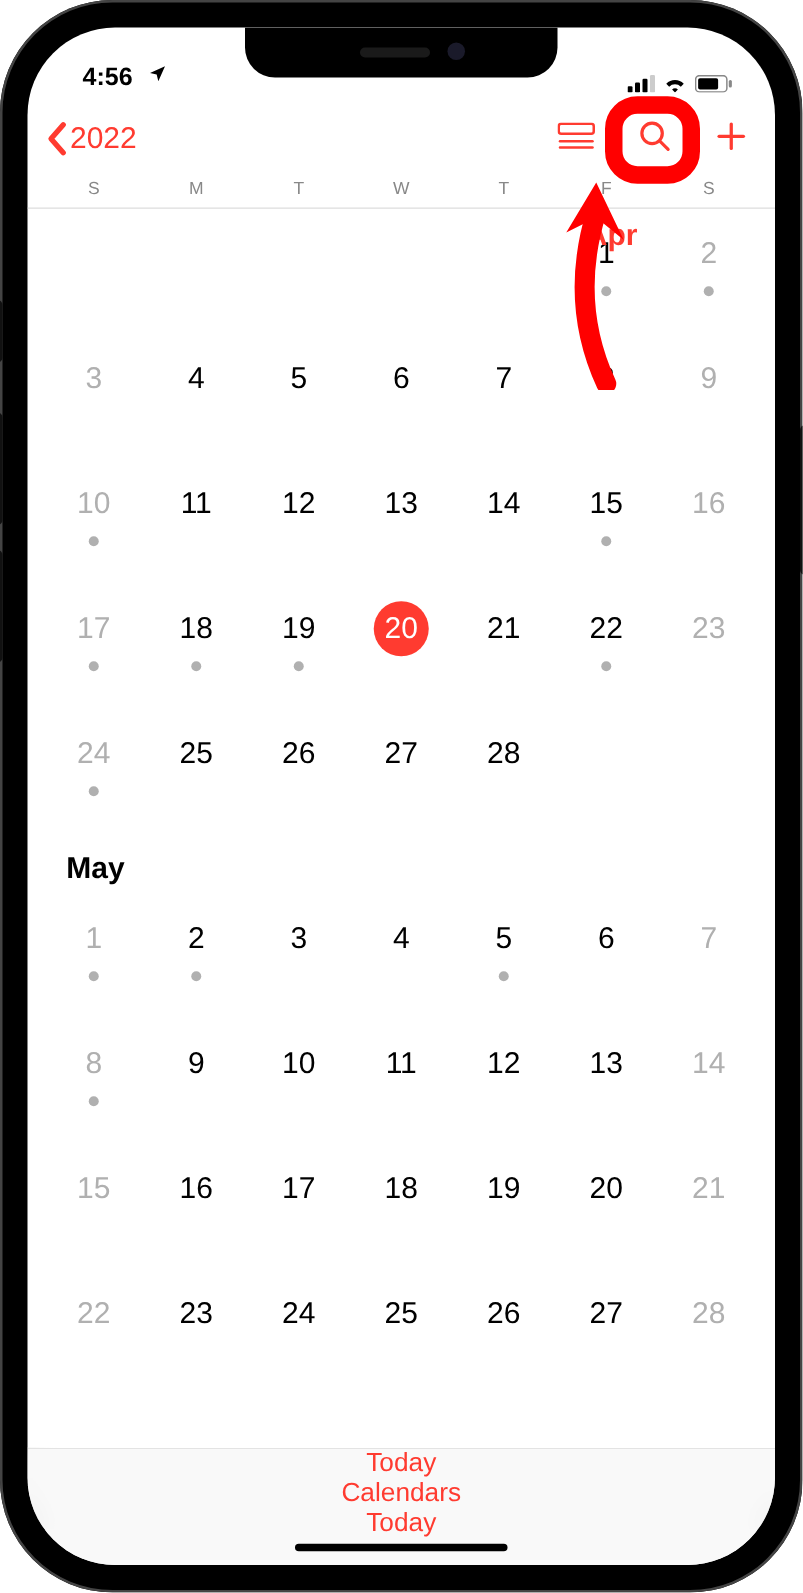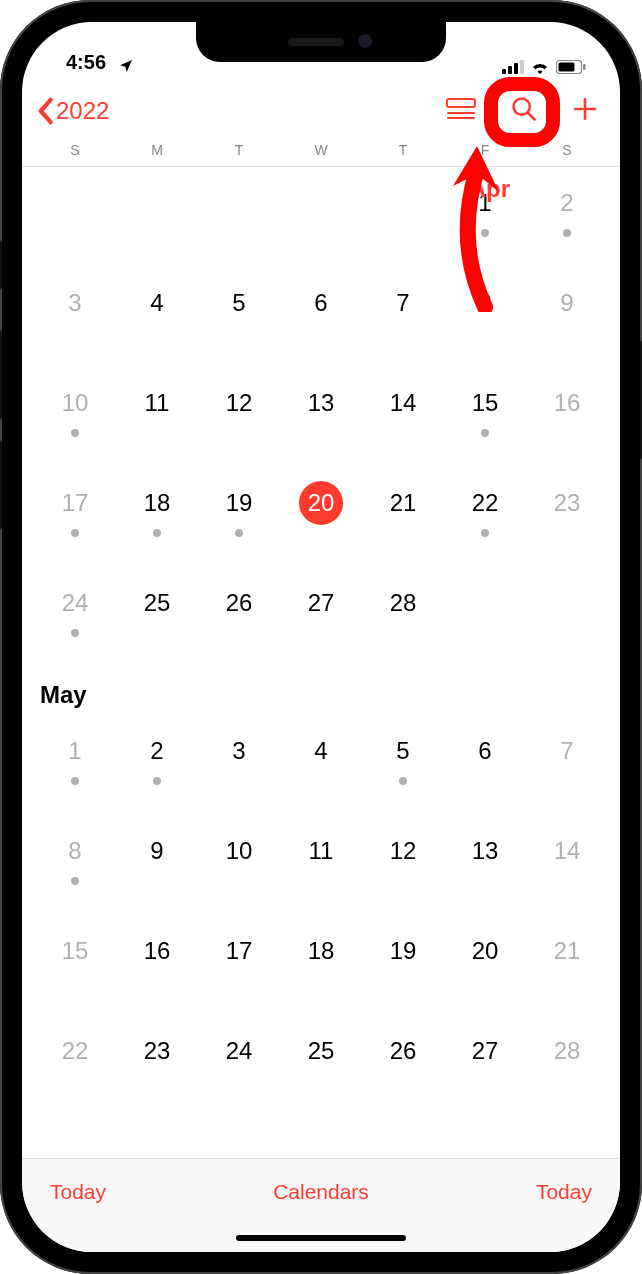--- a/index.html
+++ b/index.html
@@ -74,21 +74,21 @@
   .status-bar {
     height: 58px;
     display: flex;
     justify-content: space-between;
     align-items: flex-end;
     padding: 0 34px 6px 44px;
     font-size: 20px;
     font-weight: 600;
     color: #000;
   }
-  .status-left { display: flex; align-items: flex-end; gap: 12px; }
+  .status-left { display: flex; align-items: flex-start; gap: 12px; }
   .status-right { display: flex; align-items: center; gap: 6px; }
   .nav-icon svg { display: block; }
   
   .nav-bar {
     height: 62px;
     display: flex;
     align-items: center;
     justify-content: space-between;
     padding: 0 22px 0 14px;
     position: relative;
@@ -135,20 +135,21 @@
     font-size: 24px;
     font-weight: 700;
     color: #ff3b30;
   }
   .month-label.apr { right: 110px; }
   .month-title {
     font-size: 24px;
     font-weight: 700;
     color: #000;
     padding: 14px 0 6px 6px;
+    margin-left: 13px;
   }
   .week-row {
     display: grid;
     grid-template-columns: repeat(7, 1fr);
     height: 100px;
     align-items: start;
   }
   .day-cell {
     display: flex;
     flex-direction: column;
@@ -179,20 +180,21 @@
   
   .toolbar {
     height: 66px;
     border-top: 1px solid #ddd;
     display: flex;
     align-items: center;
     justify-content: space-between;
     padding: 0 28px;
     background: rgba(249,249,249,0.94);
     backdrop-filter: blur(10px);
+    flex-direction: column;
   }
   .toolbar span {
     color: #ff3b30;
     font-size: 21px;
     font-weight: 400;
   }
   .home-indicator {
     height: 28px;
     display: flex;
     align-items: center;

